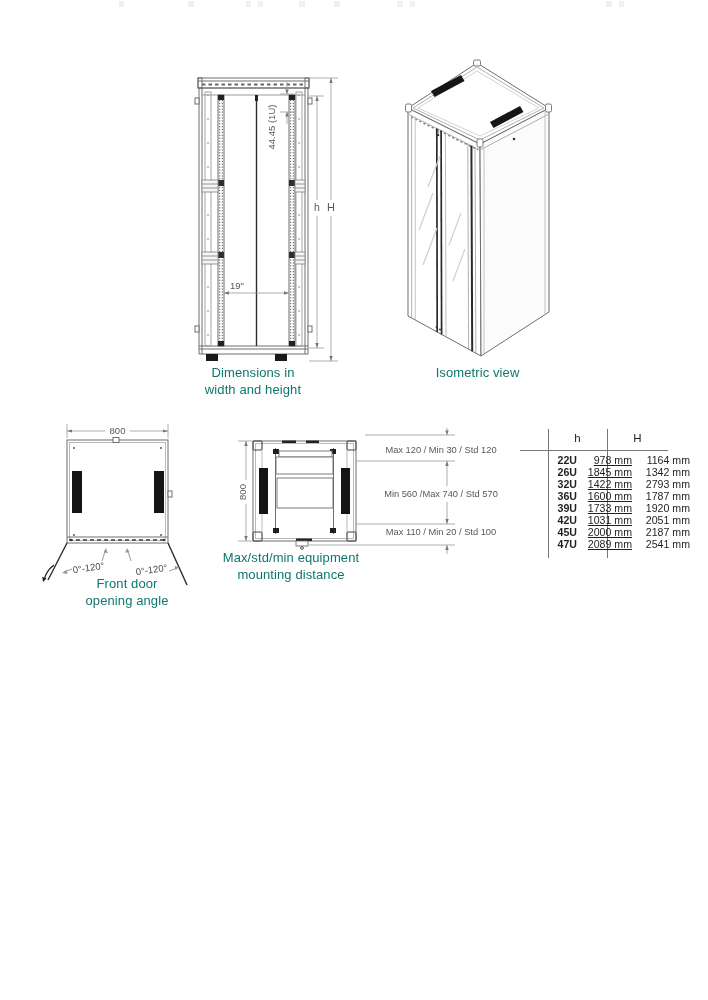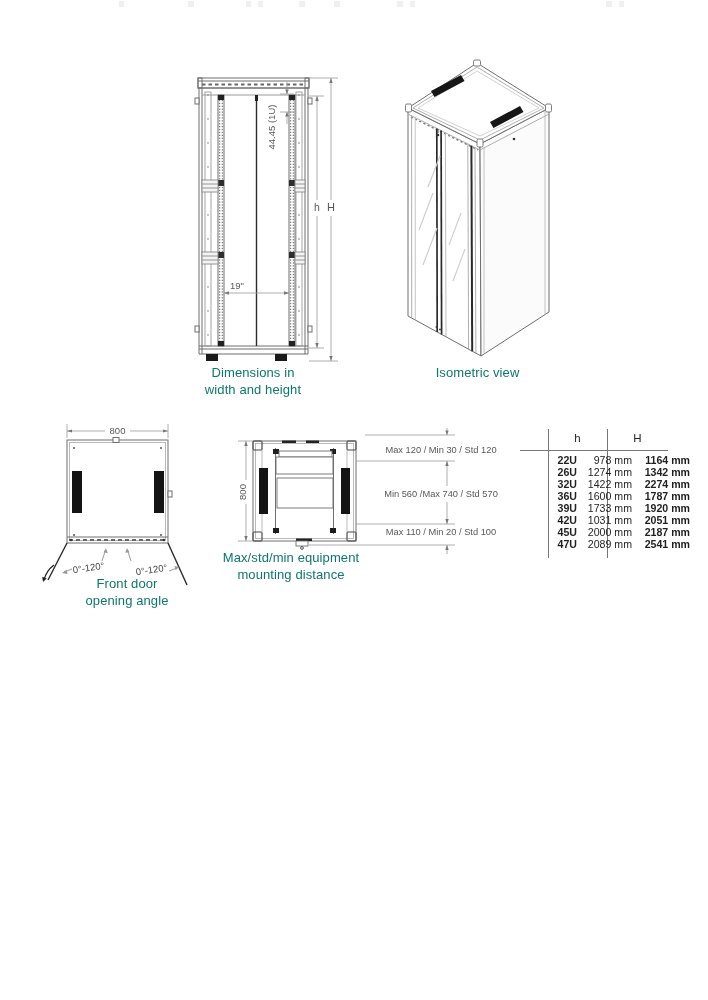--- a/index.html
+++ b/index.html
@@ -15,22 +15,22 @@
   .dim-table { position:absolute; left:520px; top:429px; width:148px; height:130px; color:#1f1f1f; }
   .dim-table .vl { position:absolute; top:0; width:1px; height:129px; background:#767676; }
   .dim-table .hl { position:absolute; top:21px; left:0; width:148px; height:1px; background:#767676; }
   .tbl-head { position:absolute; top:3px; left:0; width:148px; display:grid;
               grid-template-columns:28px 59px 61px; font-size:11.5px; }
   .tbl-head div { text-align:center; }
   .tbl-rows { position:absolute; top:25px; left:0; width:148px;margin-left:32px; }
   .tbl-row { display:grid; grid-template-columns:28px 59px 61px; height:12.05px;
              line-height:12.05px; font-size:10.6px; }
   .tbl-row .c1 { text-align:right; padding-right:3px; font-weight:bold; }
-  .tbl-row .c2 { text-align:right; padding-right:7px; }
-  .tbl-row .c3 { text-align:right; padding-right:10px;font-weight:bold; }
+  .tbl-row .c2 { text-align:right; padding-right:7px;text-decoration:underline; }
+  .tbl-row .c3 { text-align:right; padding-right:10px; }
 </style>
 </head>
 <body>
 
 <div>
   <div class="artifact" style="left:119px;width:5px"></div>
   <div class="artifact" style="left:188px;width:6px"></div>
   <div class="artifact" style="left:246px;width:5px"></div>
   <div class="artifact" style="left:258px;width:5px"></div>
   <div class="artifact" style="left:299px;width:6px"></div>
@@ -337,27 +337,27 @@
     <div>H</div>
   </div>
   <div class="tbl-rows">
     <div class="tbl-row">
       <div class="c1">22U</div>
       <div class="c2">978 mm</div>
       <div class="c3">1164 mm</div>
     </div>
     <div class="tbl-row">
       <div class="c1">26U</div>
-      <div class="c2">1274 mm</div>
+      <div class="c2">1845 mm</div>
       <div class="c3">1342 mm</div>
     </div>
     <div class="tbl-row">
       <div class="c1">32U</div>
       <div class="c2">1422 mm</div>
-      <div class="c3">2274 mm</div>
+      <div class="c3">2793 mm</div>
     </div>
     <div class="tbl-row">
       <div class="c1">36U</div>
       <div class="c2">1600 mm</div>
       <div class="c3">1787 mm</div>
     </div>
     <div class="tbl-row">
       <div class="c1">39U</div>
       <div class="c2">1733 mm</div>
       <div class="c3">1920 mm</div>

